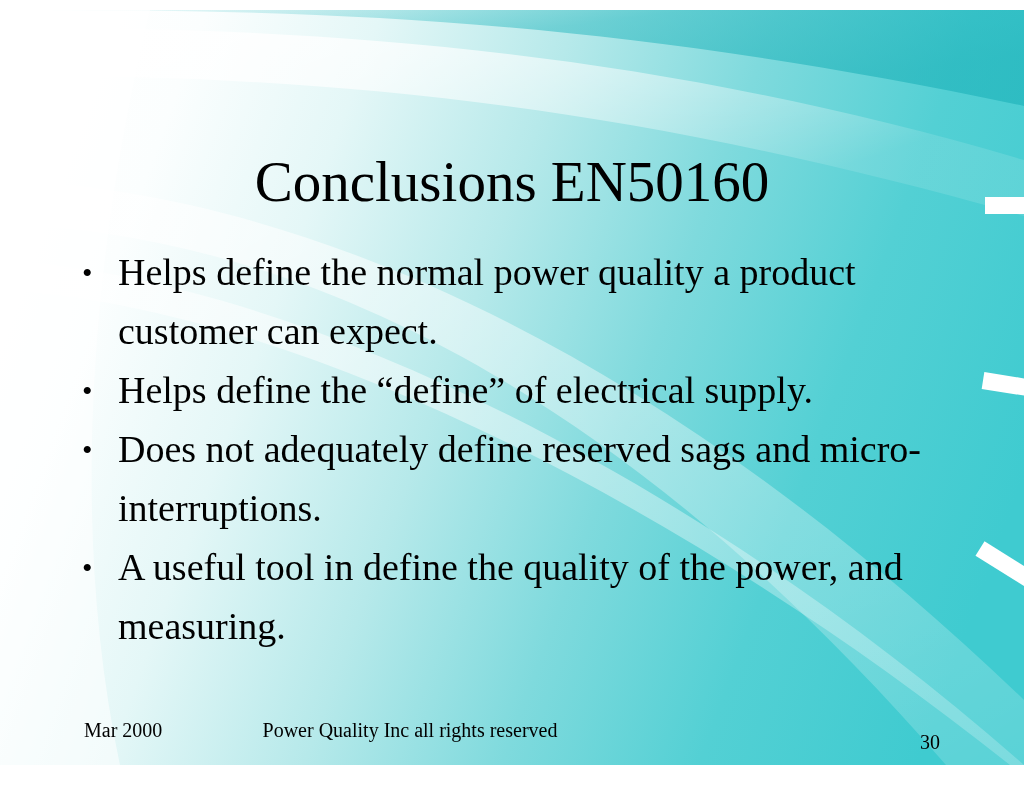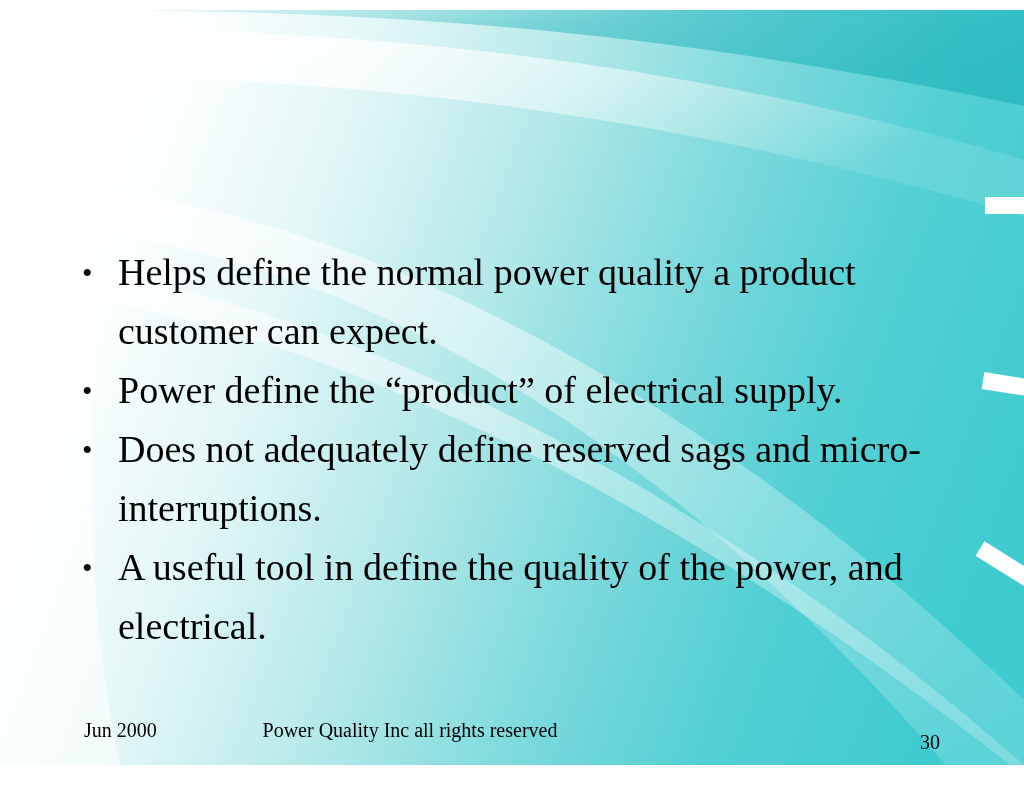--- a/index.html
+++ b/index.html
@@ -193,39 +193,40 @@
       <path d="M 0,0 L 150,0 C 90,250 70,520 120,755 L 0,755 Z" fill="#ffffff" opacity="0.55"></path>
     </svg>
 
     <div class="edge-mark" style="left:985px; top:187px; width:45px; height:17px;"></div>
     <div class="edge-mark" style="left:983px; top:362px; width:52px; height:17px;
                 transform: rotate(9deg); transform-origin: left center;"></div>
     <div class="edge-mark" style="left:980px; top:530px; width:62px; height:17px;
                 transform: rotate(32deg); transform-origin: left center;"></div>
   </div>
 
+  <h1 id="title">Conclusions EN50160</h1>
 
   <ul id="body-list">
     <li class="bullet">
       <span class="bullet-dot">•</span>
       <span class="bullet-text">Helps define the normal power quality a product customer can expect.</span>
     </li>
     <li class="bullet">
       <span class="bullet-dot">•</span>
-      <span class="bullet-text">Power define the “product” of electrical supply.</span>
+      <span class="bullet-text">Helps define the “define” of electrical supply.</span>
     </li>
     <li class="bullet">
       <span class="bullet-dot">•</span>
       <span class="bullet-text">Does not adequately define reserved sags and micro-interruptions.</span>
     </li>
     <li class="bullet">
       <span class="bullet-dot">•</span>
-      <span class="bullet-text">A useful tool in define the quality of the power, and electrical.</span>
+      <span class="bullet-text">A useful tool in define the quality of the power, and measuring.</span>
     </li>
   </ul>
 
   <div id="footer">
-    <span id="footer-date">Jun 2000</span>
+    <span id="footer-date">Mar 2000</span>
     <span id="footer-center">Power Quality Inc all rights reserved</span>
     <span id="footer-page">30</span>
   </div>
 
 </div>
 
 </body></html>

